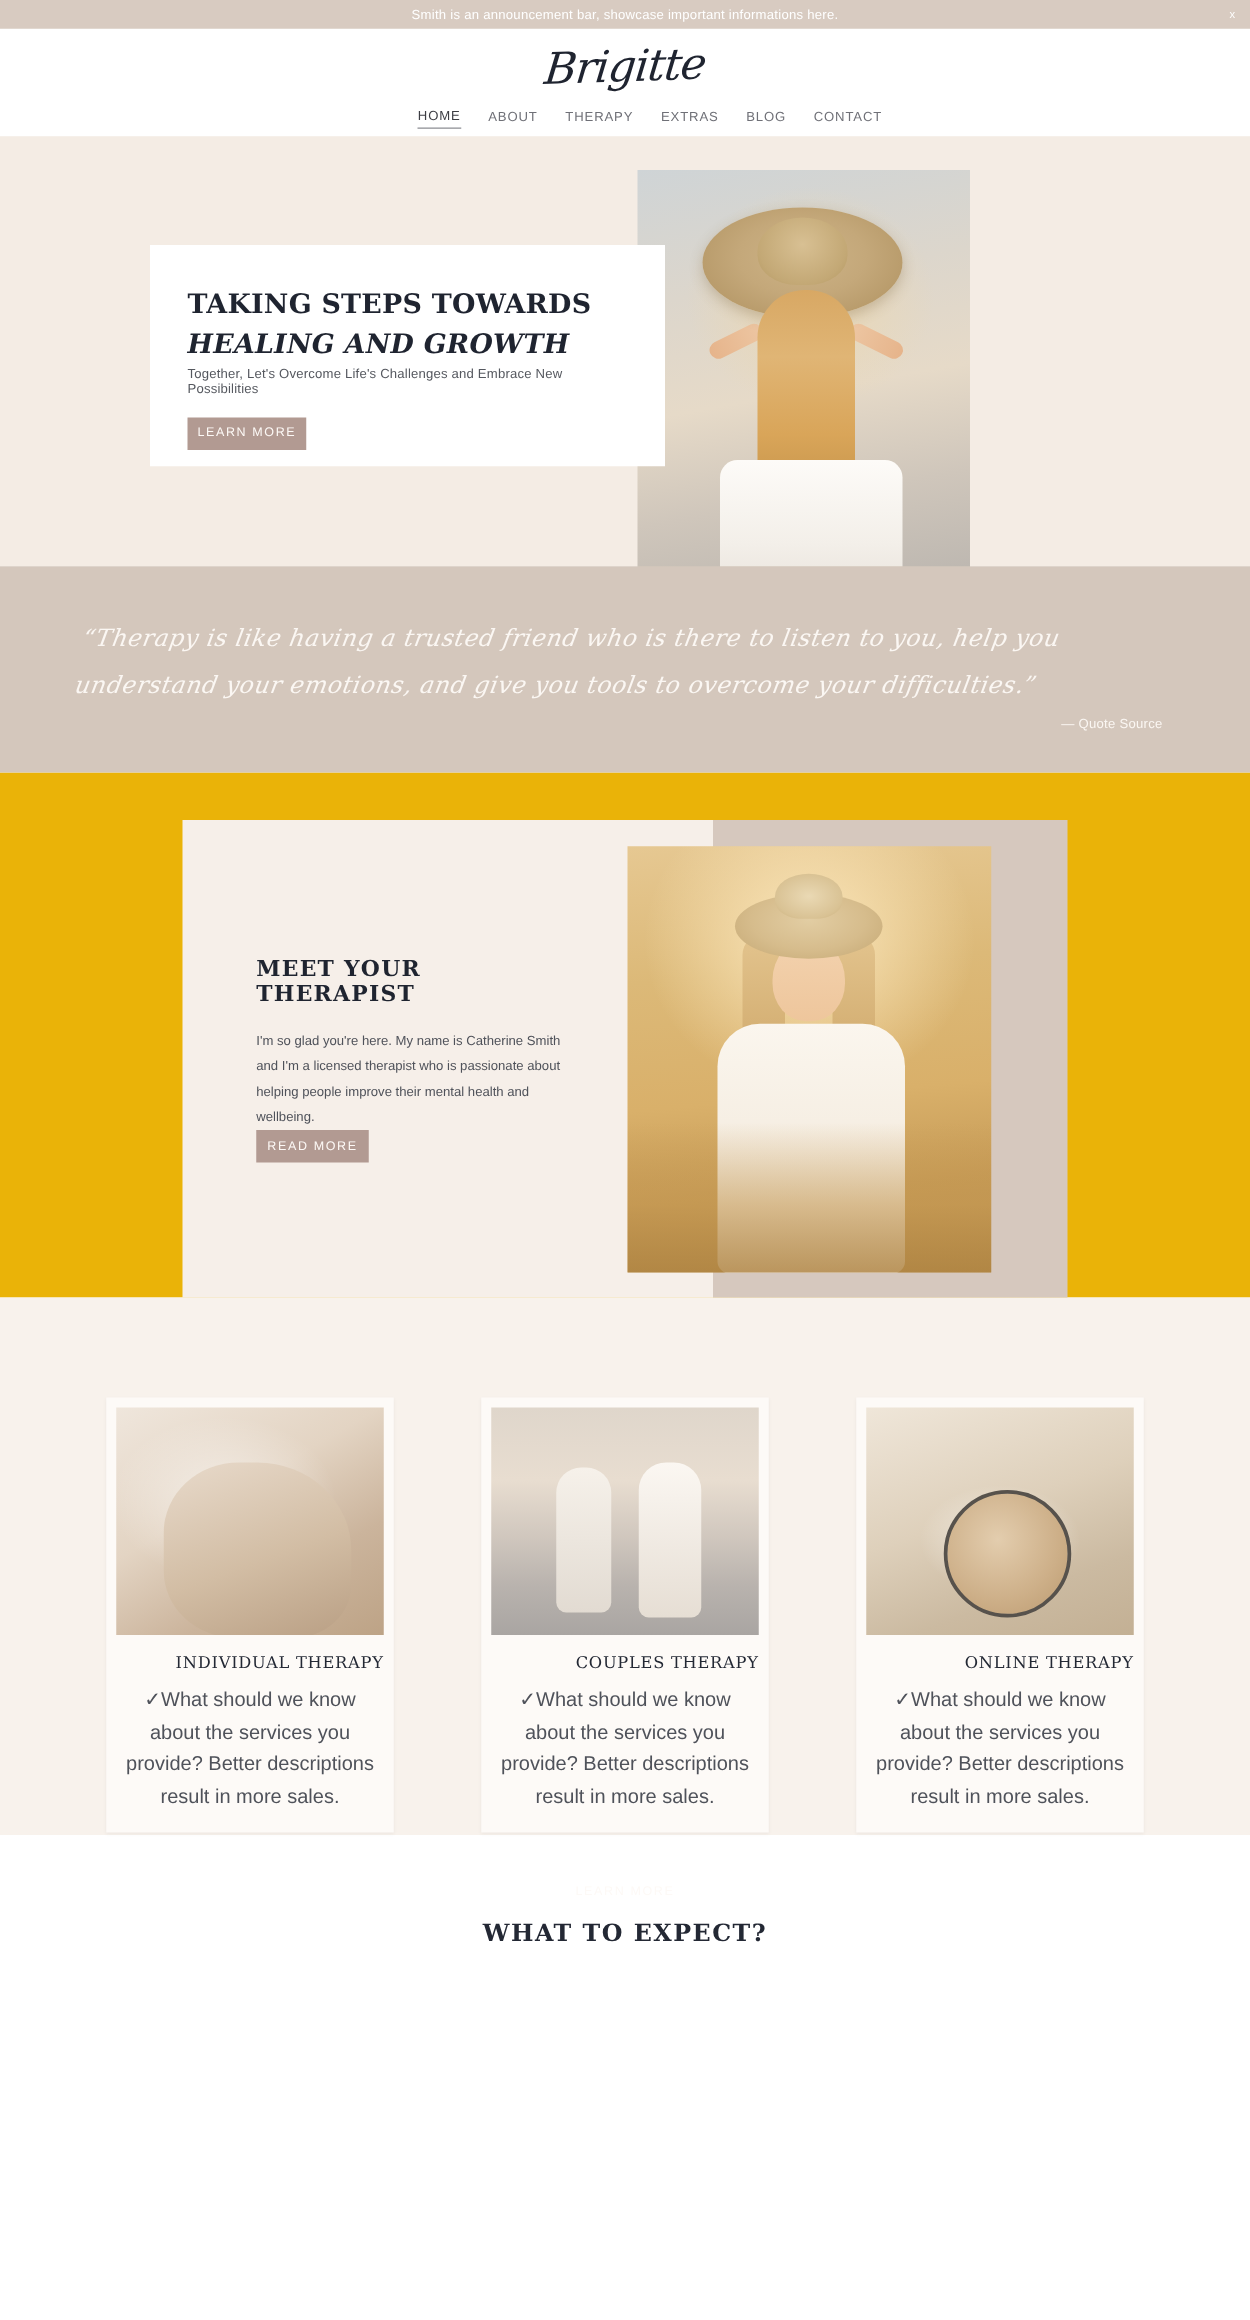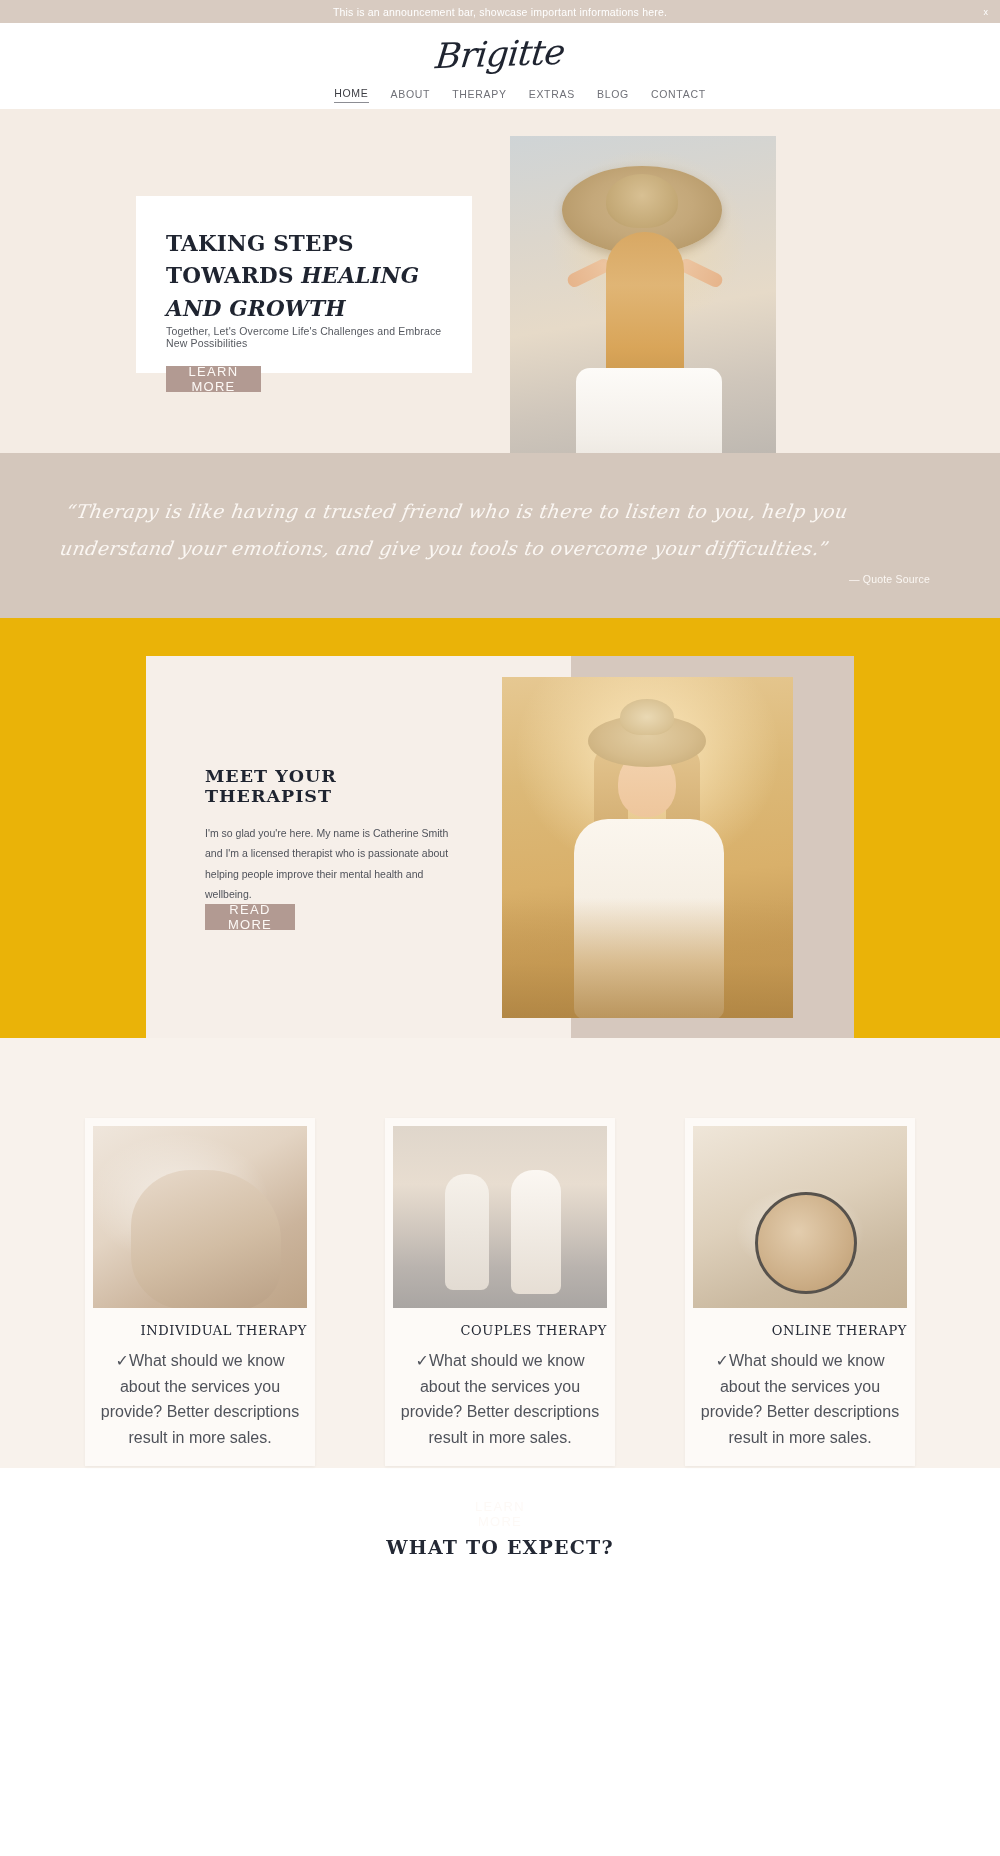--- a/index.html
+++ b/index.html
@@ -133,23 +133,23 @@
   .hp-armR {
     position: absolute;
     left: 168px; top: 130px;
     width: 46px; height: 14px;
     background: linear-gradient(90deg, #edc6a2, #e6b48b);
     border-radius: 9px;
     transform: rotate(26deg);
   }
   .hero-card {
     position: absolute;
-    left: 136px;
+    left: 120px;
     top: 87px;
-    width: 336px;
+    width: 412px;
     height: 177px;
     background: #ffffff;
     padding: 32px 30px 0 30px;
   }
   .hero-title {
     font-family: "DejaVu Serif", serif;
     font-size: 21.5px;
     line-height: 1.5;
     color: #1f2430;
     letter-spacing: .2px;
@@ -159,21 +159,21 @@
     font-size: 10.5px;
     color: #55585f;
     letter-spacing: .15px;
   }
   .btn {
     display: inline-flex;
     align-items: center;
     justify-content: center;
     border: none;
     cursor: pointer;
-    font-size: 13px;
+    font-size: 10px;
     letter-spacing: 1.3px;
     color: #fdf9f6;
     font-family: "Liberation Sans", sans-serif;
   }
   .btn-mauve { background: #b29a92; }
   .btn-dark  { background: #2e3440; }
   .hero-btn {
     margin-top: 17px;
     width: 95px;
     height: 26px;
@@ -412,21 +412,21 @@
     font-family: "DejaVu Serif", serif;
     font-size: 19px;
     letter-spacing: 1.2px;
     color: #232834;
   }
 </style>
 </head>
 <body>
 
 <div class="announce">
-  <span class="announce-text">This is an announcement bar, showcase important informations here.</span>
+  <span class="announce-text">Smith is an announcement bar, showcase important informations here.</span>
   <span class="announce-close">x</span>
 </div>
 
 <div class="header">
   <div class="logo">Brigitte</div>
   <div class="nav">
     <a class="nav-item active" href="#">HOME</a>
     <a class="nav-item" href="#">ABOUT</a>
     <a class="nav-item" href="#">THERAPY</a>
     <a class="nav-item" href="#">EXTRAS</a>

